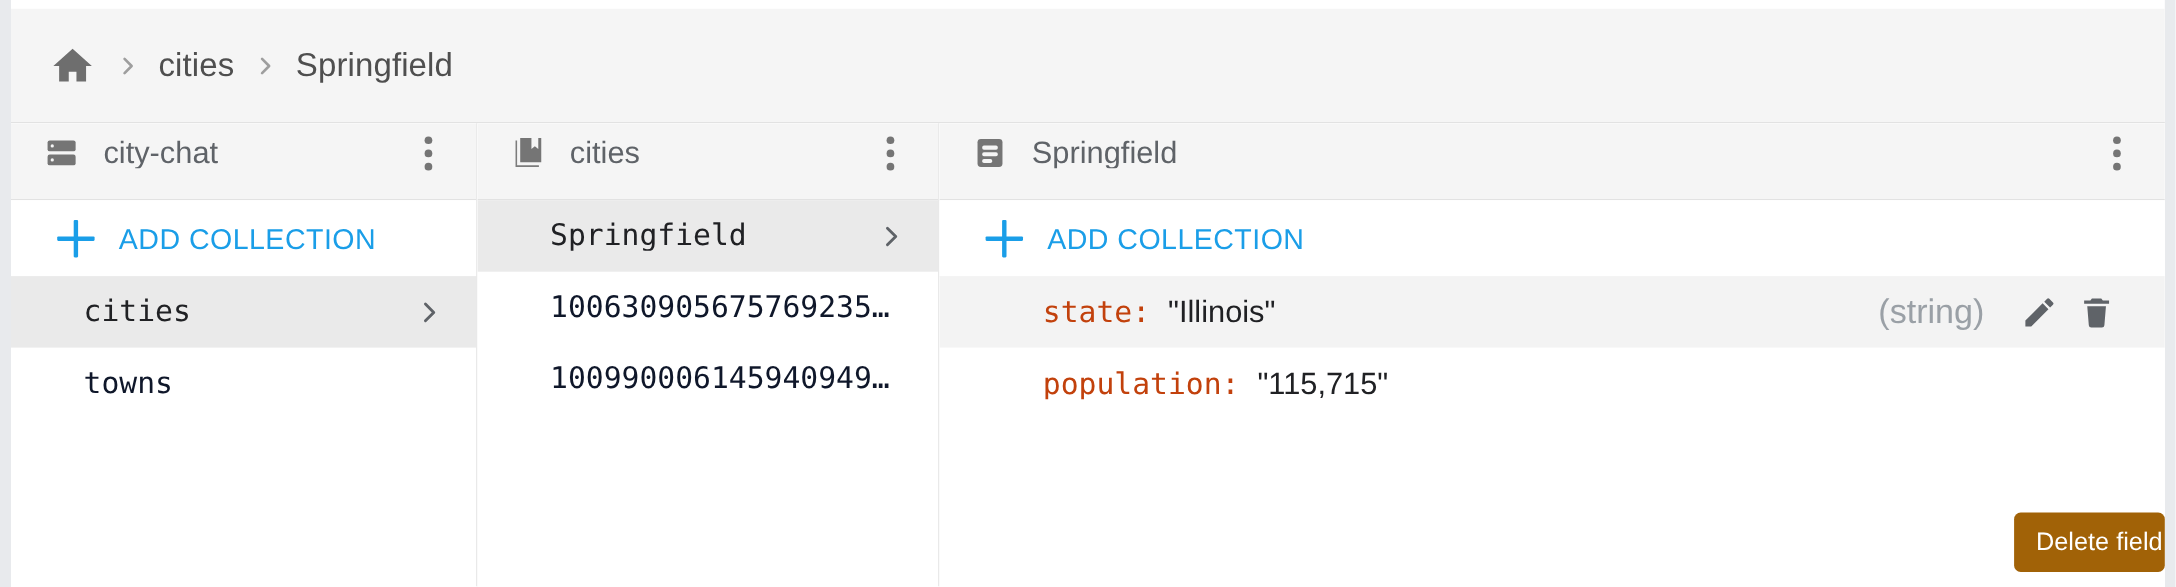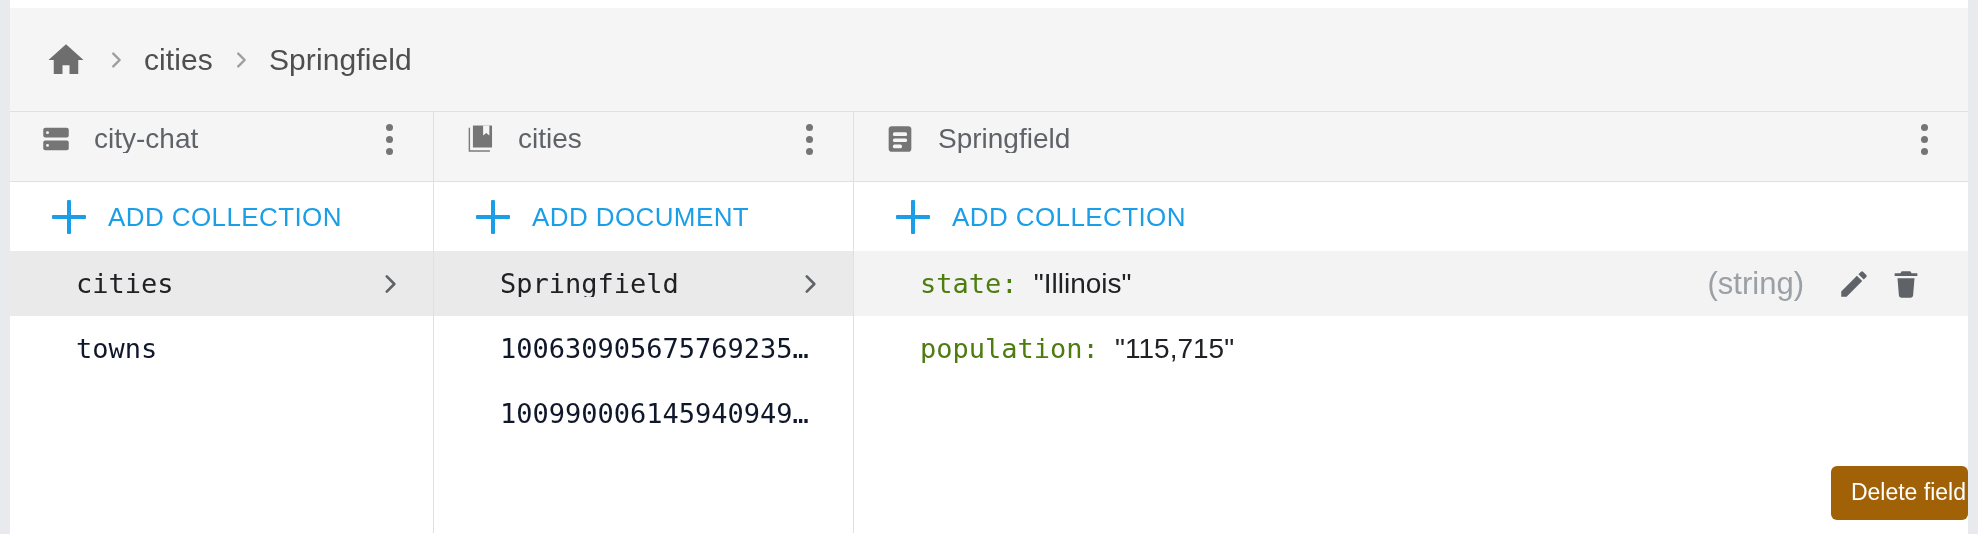--- a/index.html
+++ b/index.html
@@ -212,21 +212,21 @@
   }
   .field-row.hover { background: #f3f3f3; }
   .field-kv {
     font-family: "DejaVu Sans Mono", "Liberation Mono", monospace;
     font-size: 27px;
     line-height: 1;
     white-space: nowrap;
     flex: 1;
     overflow: hidden;
   }
-  .field-key { color: #4d7c0f; }
+  .field-key { color: #c2410c; margin-left: 28px; }
   .field-val { color: #202124; font-family: "Liberation Sans", sans-serif; font-size: 28px; }
   .field-type {
     font-size: 31px;
     color: #9aa0a6;
     margin-right: 20px;
     flex: none;
     line-height: 1;
   }
   .field-act {
     width: 44px; height: 44px;
@@ -335,24 +335,20 @@
             </svg>
           </span>
           <span class="p-title">cities</span>
           <span class="kebab">
             <i></i>
               <i></i>
               <i></i>
           </span>
         </div>
 
-        <div class="add-row">
-          <span class="plus"></span>
-          <span class="add-label">ADD DOCUMENT</span>
-        </div>
 
         <div class="list-row selected">
           <span class="row-text">Springfield</span>
           <span class="row-chevron">
             <svg viewBox="0 0 24 24" fill="none" stroke="currentColor" stroke-width="2.4" stroke-linecap="round" stroke-linejoin="round" aria-hidden="true">
               <polyline points="9 5 16 12 9 19"></polyline>
             </svg>
           </span>
         </div>
 

